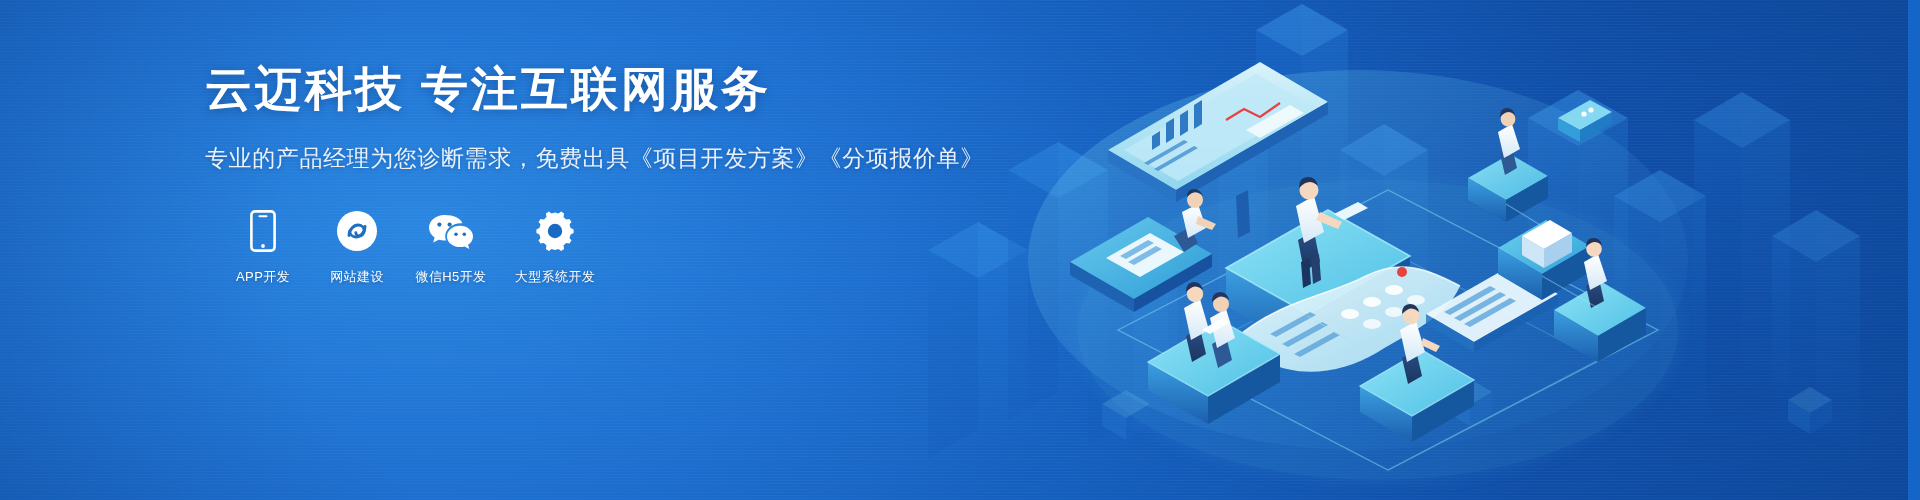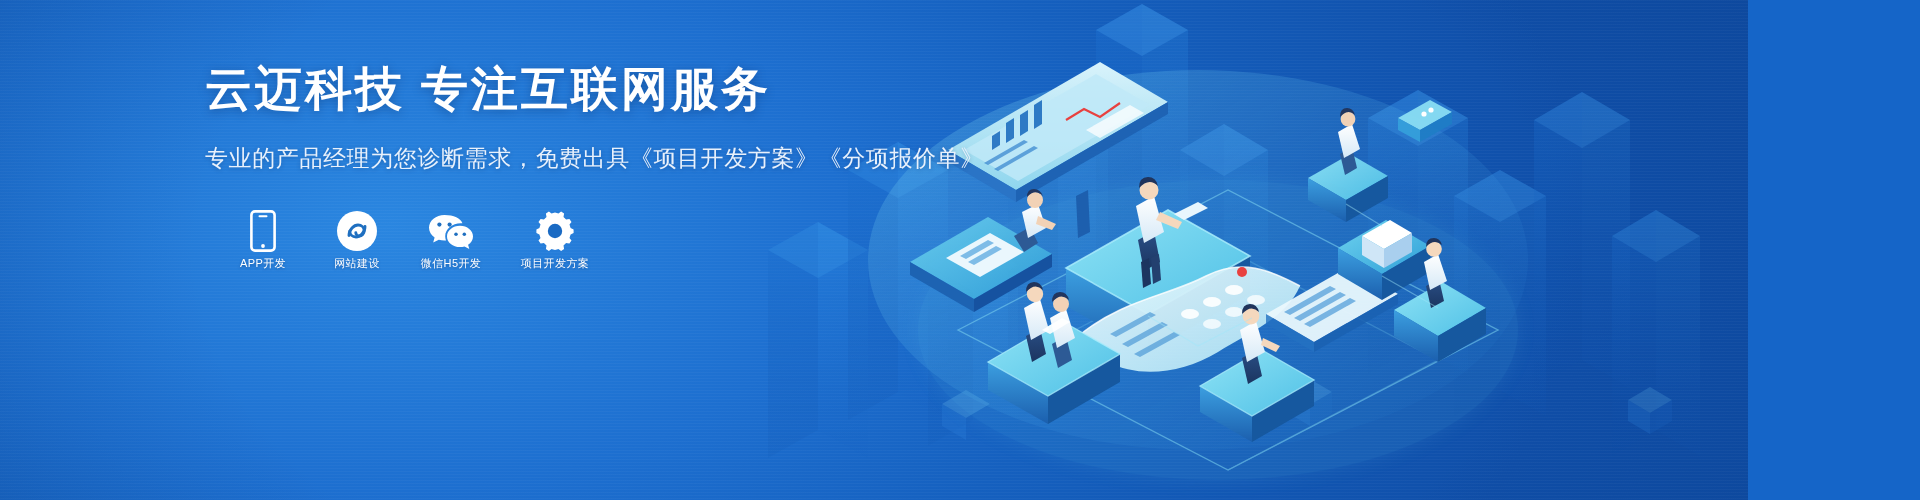--- a/index.html
+++ b/index.html
@@ -4,21 +4,21 @@
 <style>
   * { margin:0; padding:0; box-sizing:border-box; }
   html,body { width:1920px; height:500px; overflow:hidden; }
   body {
     font-family:"Liberation Sans","DejaVu Sans",sans-serif;
     background:#1565c8;
   }
 
   .banner{
     position:relative;
-    width:1748px; height:500px;
+    width:1908px; height:500px;
     overflow:hidden;
     background:
       radial-gradient(ellipse 1200px 700px at 22% 45%, #2a86e0 0%, #1d6fd0 38%, #1560bf 62%, #0f4ea8 100%),
       linear-gradient(100deg,#2b8ae3 0%,#1c6fd1 30%,#1360c0 58%,#0d4ba2 100%);
   }
   
   .scanlines{
     position:absolute; inset:0;
     background:repeating-linear-gradient(
       to bottom,
@@ -74,23 +74,23 @@
     align-items:center;
     margin-right:22px;
   }
   .service:last-child{ margin-right:0; }
   .svc-icon{
     height:44px;
     display:flex; align-items:flex-end; justify-content:center;
   }
   .svc-icon svg{ display:block; }
   .svc-label{
-    margin-top:4px;
+    margin-top:16px;
     color:#ffffff;
-    font-size:11px;
+    font-size:13px;
     letter-spacing:0.4px;
     white-space:nowrap;
     text-shadow:0 1px 3px rgba(3,35,85,0.35);
   }
   .service.wide{ width:92px; }
 
   
   .skyline{ position:absolute; right:0; top:0; width:1020px; height:500px; z-index:2; }
   
   .illus{ position:absolute; right:150px; top:0px; width:760px; height:500px; z-index:6; }
@@ -457,21 +457,21 @@
             <path d="M21 2.4 l3.5 1.1 l2.6 -2.0 l3.0 2.1 l-0.6 3.3 l2.6 2.6 l3.3 -0.6
                      l2.1 3.0 l-2.0 2.6 l1.1 3.5 l3.0 1.4 v3.7 l-3.0 1.4 l-1.1 3.5
                      l2.0 2.6 l-2.1 3.0 l-3.3 -0.6 l-2.6 2.6 l0.6 3.3 l-3.0 2.1
                      l-2.6 -2.0 l-3.5 1.1 l-3.5 -1.1 l-2.6 2.0 l-3.0 -2.1 l0.6 -3.3
                      l-2.6 -2.6 l-3.3 0.6 l-2.1 -3.0 l2.0 -2.6 l-1.1 -3.5 l-3.0 -1.4
                      v-3.7 l3.0 -1.4 l1.1 -3.5 l-2.0 -2.6 l2.1 -3.0 l3.3 0.6 l2.6 -2.6
                      l-0.6 -3.3 l3.0 -2.1 l2.6 2.0 Z" fill="#ffffff"></path>
             <circle cx="21" cy="21" r="7.2" fill="#1a6ac3"></circle>
           </svg>
         </span>
-        <span class="svc-label">项目开发方案</span>
+        <span class="svc-label">大型系统开发</span>
       </div>
 
     </div>
   </div>
 
   <div class="scanlines"></div>
   <div class="vignette"></div>
 </div>
 
 </body></html>

